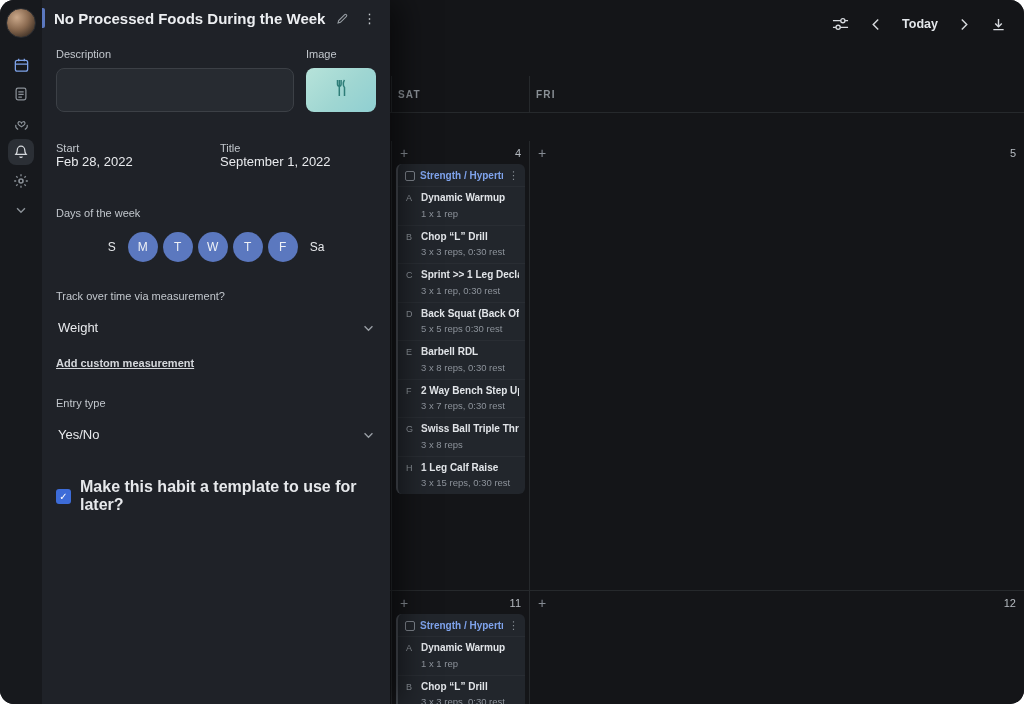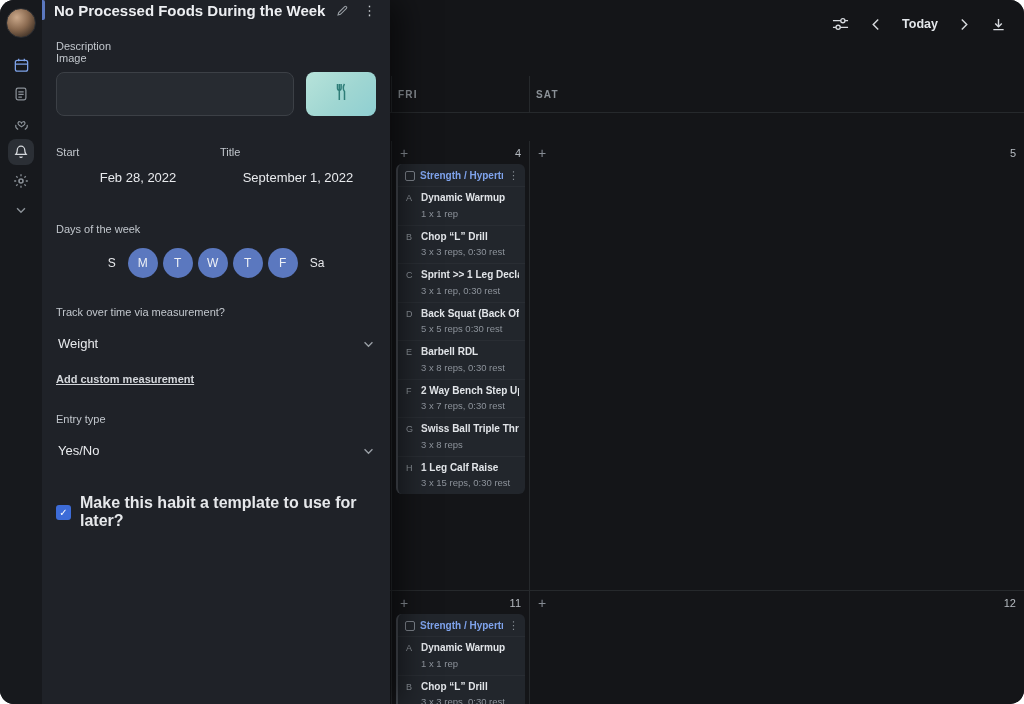--- a/index.html
+++ b/index.html
@@ -46,36 +46,36 @@
   .ex-body{flex:1;overflow:hidden;}
   .ex-name{font-size:10px;font-weight:700;color:#e2e5e9;line-height:1.25;white-space:nowrap;overflow:hidden;}
   .ex-detail{font-size:9.5px;color:#8d939b;margin-top:3px;white-space:nowrap;overflow:hidden;}
 
   
   .panel{position:absolute;left:42px;top:0;bottom:0;width:348px;background:#1f2228;z-index:30;box-shadow:10px 0 30px rgba(0,0,0,0.55);display:flex;flex-direction:column;}
   .panel-header{height:46px;flex:none;display:flex;align-items:center;gap:12px;padding:0 14px;}
   .back-btn{width:26px;height:26px;border:1px solid #4a4f56;border-radius:8px;background:transparent;display:flex;align-items:center;justify-content:center;cursor:pointer;padding:0;}
   .panel-title{font-size:15px;font-weight:700;color:#eceef1;}
   .close-x{margin-left:auto;font-size:14px;color:#d0d3d7;cursor:pointer;}
-  .habit-title-row{display:flex;align-items:center;padding-right:14px;}
+  .habit-title-row{display:flex;align-items:center;margin-top:8px;padding-right:14px;}
   .accent-bar{width:3px;height:20px;background:#5b78bf;border-radius:0 2px 2px 0;flex:none;margin-right:9px;}
   .habit-title{font-size:15px;font-weight:700;color:#eceef1;margin:0;flex:1;white-space:nowrap;overflow:hidden;}
   .pencil{margin-left:6px;cursor:pointer;display:flex;}
   .kebab2{margin-left:14px;color:#c9cdd2;font-size:13px;cursor:pointer;}
   .panel-body{padding:0 14px;flex:1;overflow:hidden;}
   .field-label{font-size:11px;color:#c2c7cd;}
-  .labels-row{display:flex;margin-top:20px;flex-direction:column;}
+  .labels-row{display:flex;margin-top:20px;}
   .labels-row .grow{flex:1;}
   .labels-row .img-lab{width:70px;flex:none;}
   .input-row{display:flex;gap:12px;margin-top:8px;}
   .textarea{flex:1;height:44px;background:#272b31;border:1px solid #3c4046;border-radius:8px;cursor:text;}
   .thumb{width:70px;height:44px;flex:none;border-radius:8px;background:linear-gradient(135deg,#b7e3da 0%,#9fd6d2 55%,#8fcfd2 100%);display:flex;align-items:center;justify-content:center;cursor:pointer;}
   .two-col{display:grid;grid-template-columns:164px 1fr;}
   .two-col.labels{margin-top:30px;}
-  .two-col.values{margin-top:12px;text-align:center;}
+  .two-col.values{}
   .date-value{font-size:13px;color:#e8eaed;}
   .days-label{display:block;margin-top:38px;}
   .days-row{display:flex;align-items:center;justify-content:center;gap:5px;margin-top:13px;}
   .day-circle{width:30px;height:30px;border-radius:50%;background:#5b78bf;color:#eef1f6;display:flex;align-items:center;justify-content:center;font-size:12px;cursor:pointer;}
   .day-plain{color:#e6e8eb;font-size:12px;padding:0 7px;cursor:pointer;}
   .track-label{display:block;margin-top:28px;}
   .select{display:flex;align-items:center;justify-content:space-between;margin-top:12px;padding:6px 2px;font-size:13px;color:#e8eaed;cursor:pointer;}
   .link{display:inline-block;margin-top:16px;font-size:11px;font-weight:600;color:#d4d7db;text-decoration:underline;cursor:pointer;}
   .entry-label{display:block;margin-top:26px;}
   .check-row{display:flex;align-items:center;gap:9px;margin-top:30px;}
@@ -113,22 +113,22 @@
             <path d="M8 2v8"></path>
             <path d="M4.5 7L8 10.5 11.5 7"></path>
             <path d="M2.5 13.5h11"></path>
           </svg>
       </span>
     </div>
     <div class="cal-headers" id="cal-headers">
         <div class="cal-h"></div>
         <div class="cal-h">WED</div>
         <div class="cal-h">THU</div>
+        <div class="cal-h">SAT</div>
         <div class="cal-h">FRI</div>
-        <div class="cal-h">SAT</div>
       </div>
     <div class="cal-weeks" id="cal-weeks">
         <div class="cal-week first">
           <div class="cal-cell c0">
             <div class="cell-head noplus">
               <span class="daynum">1</span>
             </div>
             <div class="card card-clipped">
               <div class="card-title">
                 <span class="card-title-text">ovement Q...</span>

